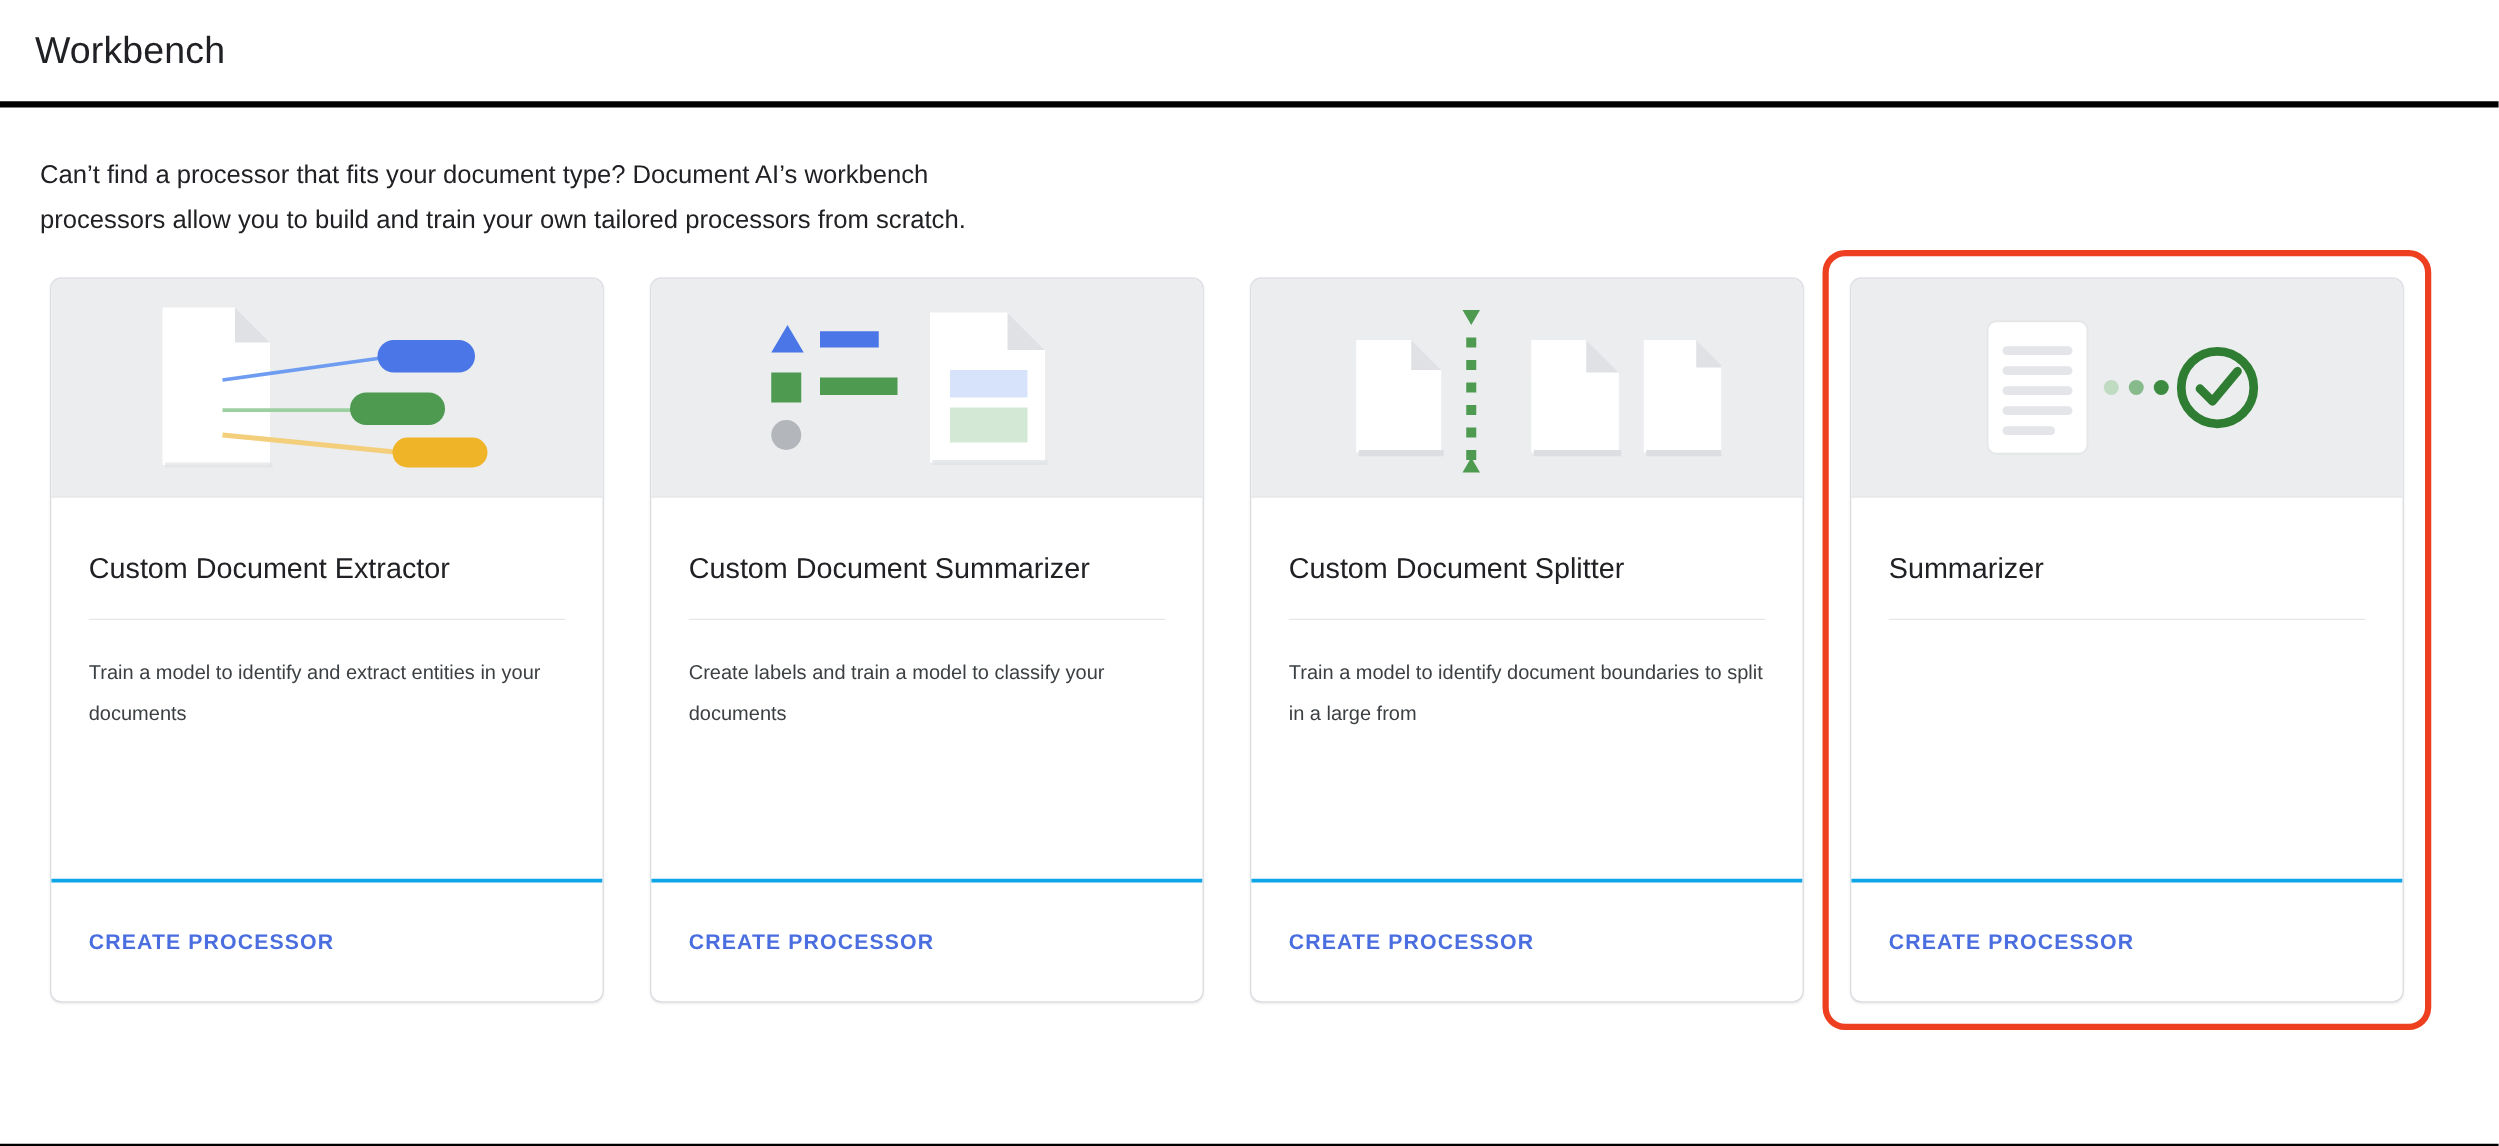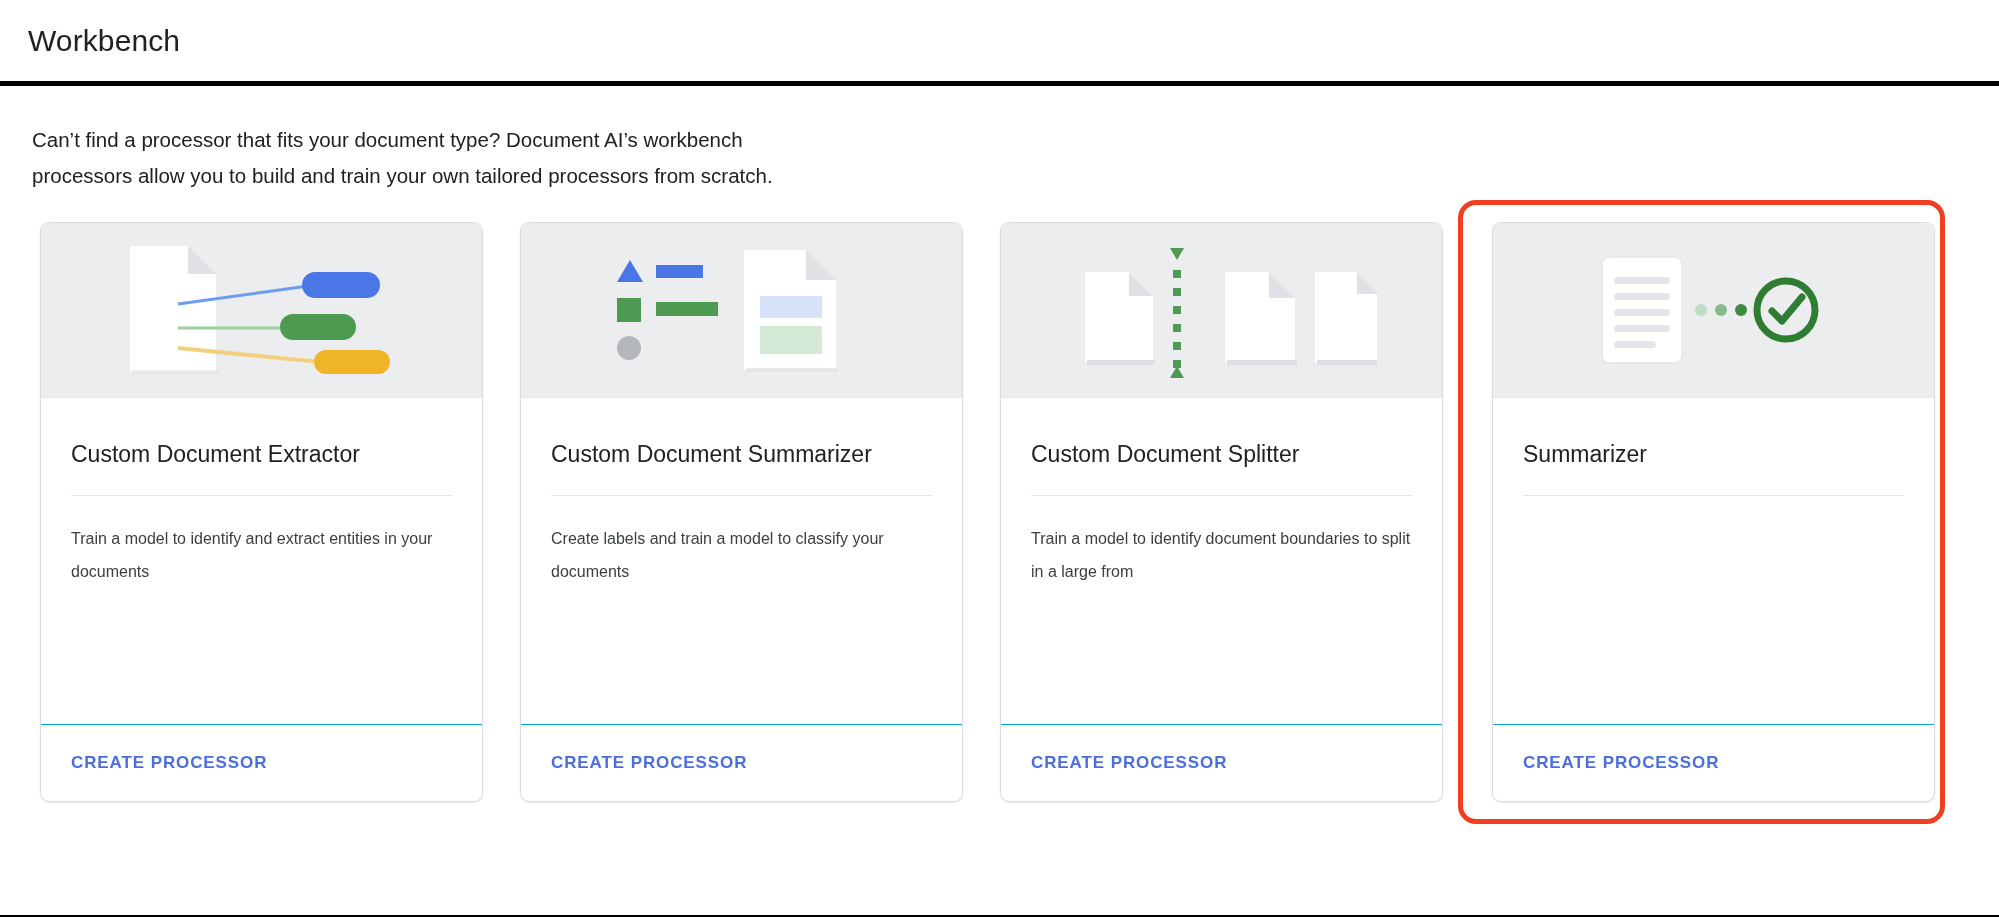--- a/index.html
+++ b/index.html
@@ -77,22 +77,22 @@
     line-height: 1.1;
     white-space: nowrap;
   }
   .card-desc {
     font-size: 16px;
     line-height: 33px;
     color: #3c4043;
     padding-top: 26px;
   }
   .card-actions {
-    border-top: 1px solid #0ea5e9;
-    height: 77px;
+    border-top: 3px solid #0ea5e9;
+    height: 98px;
     display: flex;
     align-items: center;
     padding: 0 30px;
     flex: none;
   }
   .action-link {
     color: #4a6ee0;
     font-size: 17px;
     letter-spacing: .9px;
     font-weight: 600;
@@ -105,21 +105,21 @@
   .highlight-box {
     position: absolute;
     left: -22px;
     top: -22px;
     width: 487px;
     height: 624px;
     border: 5px solid #ee3f20;
     border-radius: 18px;
     pointer-events: none;
   }
-  .slot-4 .card { width: 443px; margin-left: 12px; }
+  .slot-4 .card { width: 443px; }
 
   
   .bottom-rule {
     position: absolute;
     left: 0; bottom: 0;
     width: 1999px; height: 2px;
     background: #000;
   }
 
   svg { display: block; }

